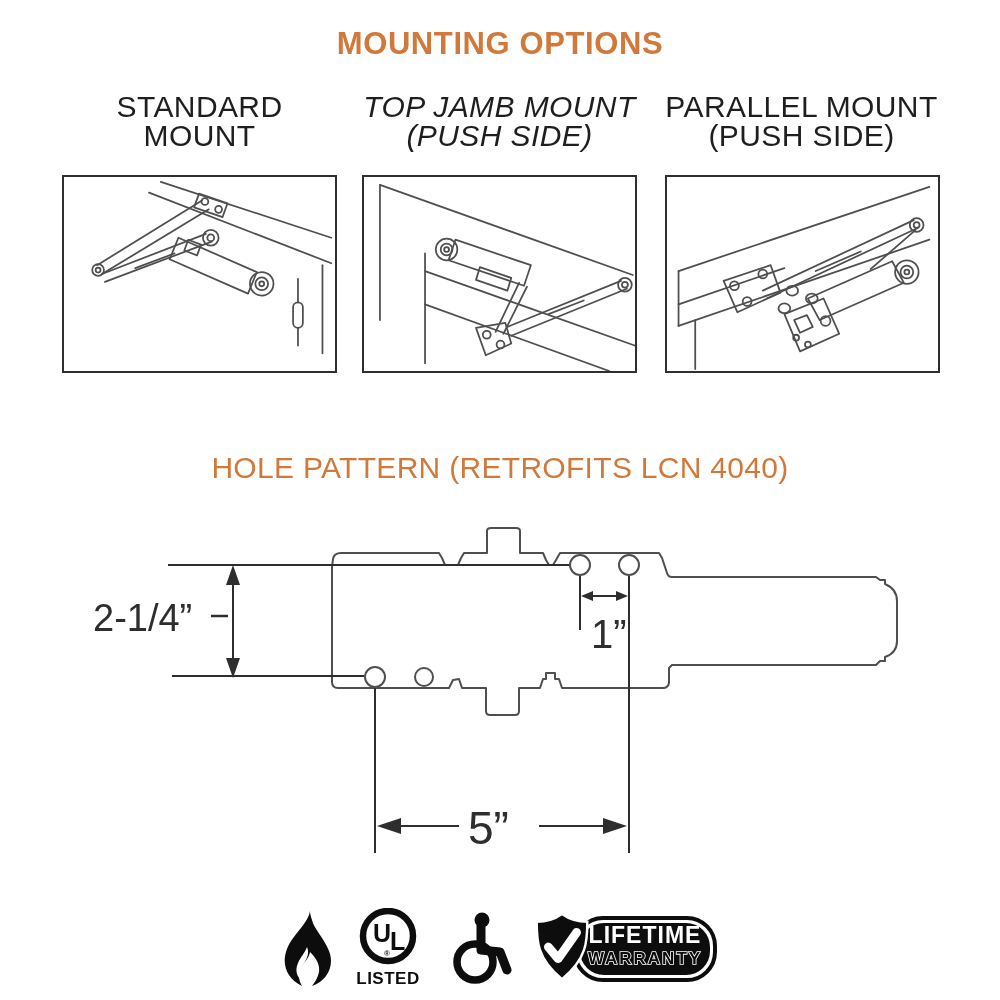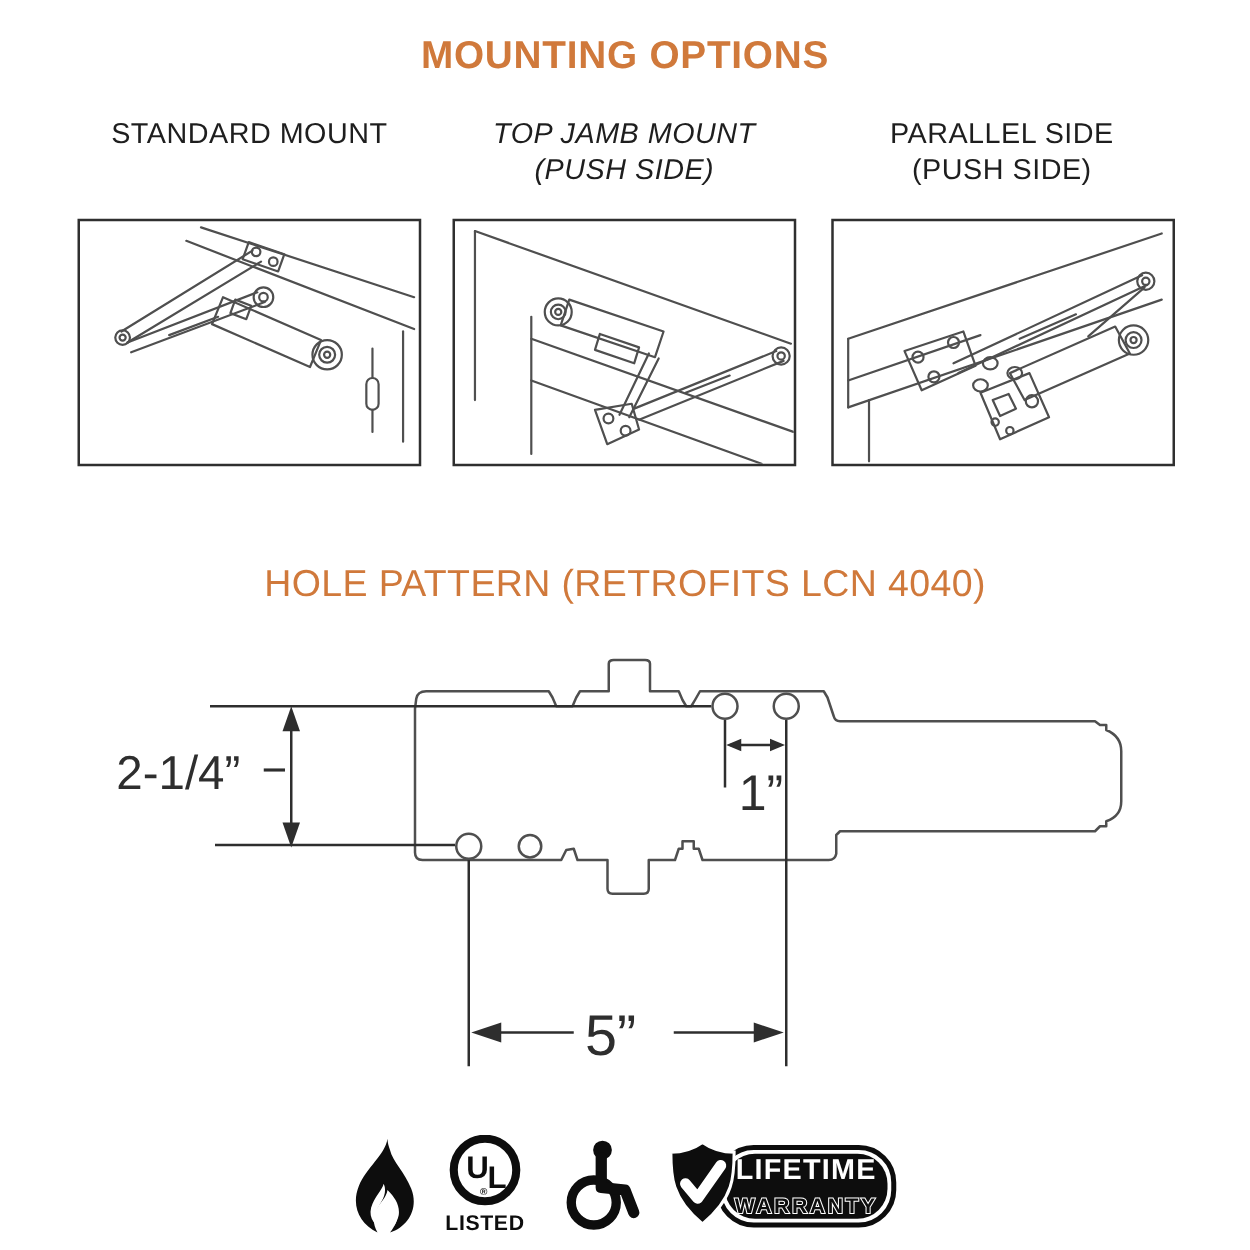--- a/index.html
+++ b/index.html
@@ -3,38 +3,38 @@
 <meta charset="utf-8">
 <style>
   html,body{margin:0;padding:0;background:#fff;}
   .page{position:relative;width:1000px;height:1000px;background:#ffffff;
         font-family:"Liberation Sans",sans-serif;overflow:hidden;padding-left:31px;}
 
   .main-title{position:absolute;top:26px;left:0;width:1000px;text-align:center;
     font-size:31px;font-weight:700;letter-spacing:.6px;color:#d0793b;}
 
   .mount-label{position:absolute;top:92px;width:275px;text-align:center;
-    font-size:23px;line-height:29px;color:#1e1e1e;letter-spacing:.4px;}
+    font-size:30px;line-height:29px;color:#1e1e1e;letter-spacing:.4px;}
   .mount-box{position:absolute;top:175px;width:271px;height:194px;
     border:2px solid #2f2f2f;background:#fff;}
   .mount-box svg{display:block;width:100%;height:100%;}
 
   .hp-title{position:absolute;top:451px;left:0;width:1000px;text-align:center;
     font-size:30px;color:#d0793b;letter-spacing:.3px;}
   .hp-title b{font-weight:400;}
   .hp-title span{font-weight:400;}
 
   .hole-svg{position:absolute;left:85px;top:512px;width:830px;height:348px;}
   .icon-abs{position:absolute;}
 
   .badge-warranty{position:absolute;left:531px;top:911px;width:180px;height:72px;}
   .bw-capsule{position:absolute;left:42px;top:5px;width:130px;height:52px;
     border:4px solid #0d0d0d;border-radius:30px;background:#fff;padding:3px;box-sizing:content-box;}
   .bw-inner{width:100%;height:100%;background:#0d0d0d;border-radius:24px;
-    display:flex;flex-direction:column;align-items:center;justify-content:space-between;}
+    display:flex;flex-direction:column;align-items:center;justify-content:flex-start;}
   .bw-line1{color:#fff;font-size:23px;font-weight:700;letter-spacing:1px;line-height:24px;}
   .bw-line2-svg{width:124px;height:22px;}
   .bw-shield{position:absolute;left:0;top:0;width:62px;height:72px;}
 
   .lineart{stroke:#4f4f4f;stroke-width:1.8;fill:none;stroke-linecap:round;stroke-linejoin:round;}
 </style>
 </head>
 <body>
 
 <div class="page">
@@ -42,21 +42,21 @@
   <div class="main-title">MOUNTING OPTIONS</div>
 
   <div class="mount-label" style="left:62px;">
     <div>STANDARD MOUNT</div>
   </div>
   <div class="mount-label" style="left:362px;font-style:italic;">
     <div>TOP JAMB MOUNT</div>
     <div>(PUSH SIDE)</div>
   </div>
   <div class="mount-label" style="left:664px;">
-    <div>PARALLEL SIDE</div>
+    <div>PARALLEL MOUNT</div>
     <div>(PUSH SIDE)</div>
   </div>
 
   <div class="mount-box" style="left:62px;">
     <svg viewBox="0 0 275 198">
       <g class="lineart">
         <path d="M86,16 L272,88"></path>
         <path d="M98,5 L272,62"></path>
         <path d="M263,90 V180"></path>
         <path d="M238,104 V128 M238,154 V172"></path>

